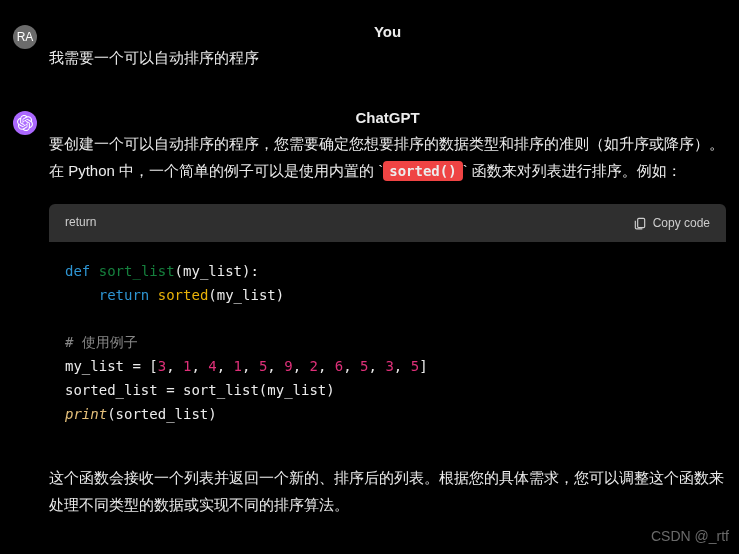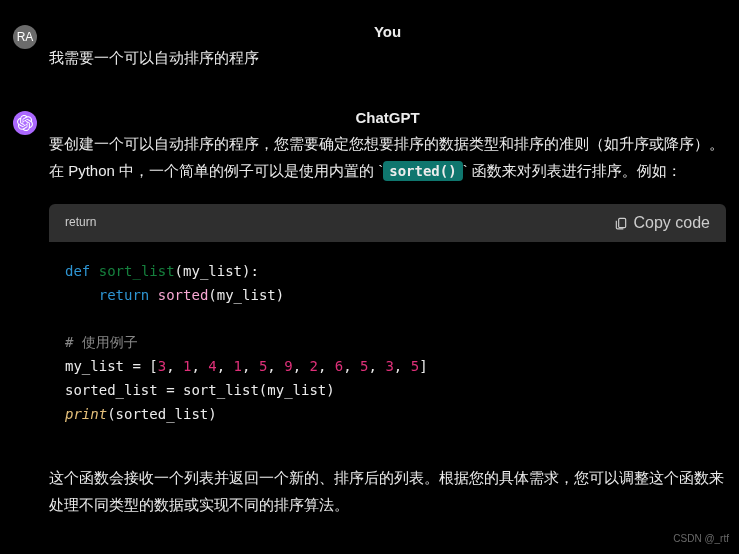--- a/index.html
+++ b/index.html
@@ -28,53 +28,53 @@
   .msg-body { flex: 1; }
   .sender {
     font-weight: 600; font-size: 15px; margin-bottom: 4px; color: #ececec; text-align: center;
   }
   .content {
     font-size: 15px; line-height: 1.8; color: #ececec;
   }
   .content p { margin-bottom: 0; }
   .inline-code {
     font-family: ui-monospace, SFMono-Regular, Menlo, Consolas, monospace;
-    background: #0f766e; padding: 2px 6px; border-radius: 4px;
+    background: #ef4444; padding: 2px 6px; border-radius: 4px;
     font-size: 14px; font-weight: 600; color: #ececec;
   }
   .code-block {
     background: #000000; border-radius: 6px; margin-top: 20px;
     overflow: hidden;
   }
   .code-header {
     background: #2f2f2f; color: #cdcdcd;
     display: flex; justify-content: space-between; align-items: center;
     padding: 8px 16px; font-size: 12px;
   }
   .copy-btn {
     background: transparent; border: 0; color: #cdcdcd;
     display: flex; align-items: center; gap: 6px;
-    font-size: 16px; cursor: pointer; font-family: inherit;
+    font-size: 12px; cursor: pointer; font-family: inherit;
   }
   .copy-btn svg { width: 14px; height: 14px; }
   .code-body {
     padding: 18px 16px; font-family: ui-monospace, SFMono-Regular, Menlo, Consolas, monospace;
     font-size: 14px; line-height: 1.7; white-space: pre;
   }
   .k-def { color: #2e95d3; }
   .k-ret { color: #2e95d3; }
   .fn { color: #15803d; }
-  .call { color: #f9a8d4; }
+  .call { color: #eab308; }
   .num { color: #df3079; }
   .cmt { color: #878787; }
   .print { color: #e5c07b; font-style: italic; }
   .para2 { margin-top: 20px; }
   .watermark {
     position: absolute; right: 10px; bottom: 10px;
-    font-size: 10px; color: #6a6a6a;
+    font-size: 14px; color: #6a6a6a;
   }
 </style>
 </head>
 <body>
 
 <div class="msg">
   <div class="avatar avatar-user">
     <span>RA</span>
   </div>
   <div class="msg-body">

